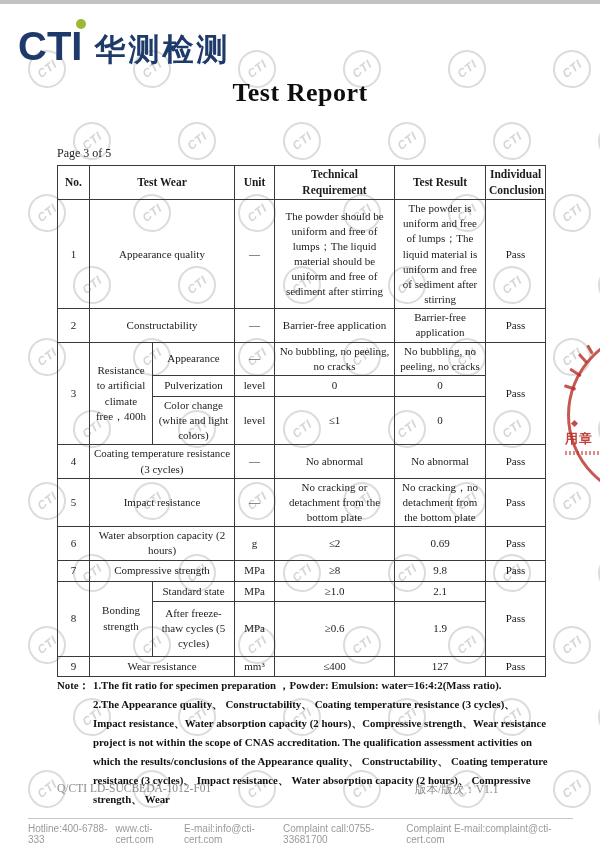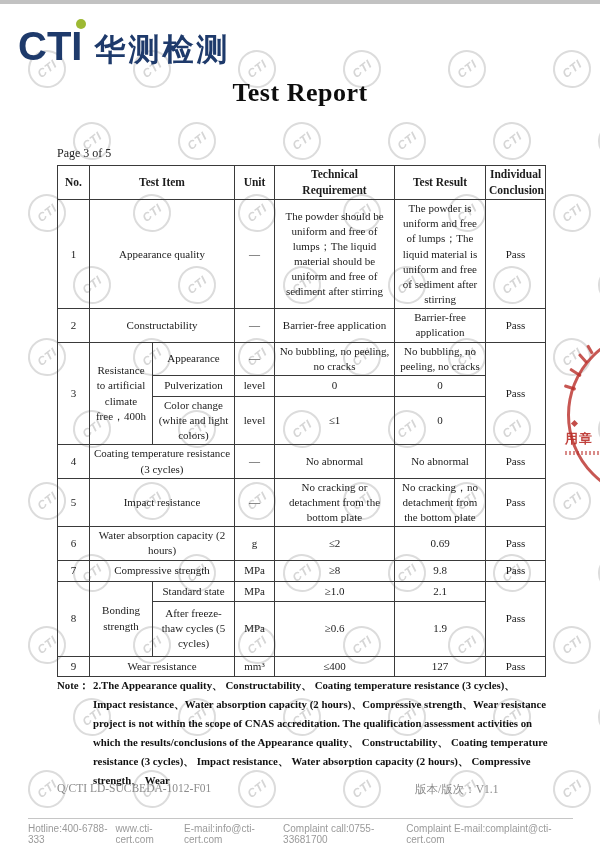--- a/index.html
+++ b/index.html
@@ -288,21 +288,21 @@
       <col style="width:63px">
       <col style="width:82px">
     <col style="width:40px">
       <col style="width:120px">
       <col style="width:91px">
       <col style="width:60px">
   </colgroup>
   <thead>
     <tr class="h35">
       <th>No.</th>
-      <th colspan="2">Test Item</th>
+      <th colspan="2">Test Wear</th>
       <th>Unit</th>
       <th>Technical Requirement</th>
       <th>Test Result</th>
       <th>Individual Conclusion</th>
     </tr>
   </thead>
   <tbody>
     <tr class="h107">
       <td>1</td>
       <td colspan="2">Appearance quality</td>
@@ -394,20 +394,21 @@
       <td>≤400</td>
       <td>127</td>
       <td>Pass</td>
     </tr>
   </tbody>
 </table>
 
 <div class="layer note">
   <div class="note-label">Note：</div>
   <div class="note-body">
+    <div>1.The fit ratio for specimen preparation ，Powder: Emulsion: water=16:4:2(Mass ratio).</div>
     <div>2.The Appearance quality、 Constructability、 Coating temperature resistance (3 cycles)、 Impact resistance、Water absorption capacity (2 hours)、Compressive strength、Wear resistance project is not within the scope of CNAS accreditation.  The qualification assessment activities on which the results/conclusions of the Appearance quality、 Constructability、 Coating temperature resistance (3 cycles)、 Impact resistance、 Water absorption capacity (2 hours)、 Compressive strength、 Wear</div>
   </div>
 </div>
 
 <div class="layer doc-line">
   <span>Q/CTI LD-SUCBEDA-1012-F01</span>
   <span class="ver">版本/版次：V1.1</span>
 </div>
 
 <div class="rule"></div>

